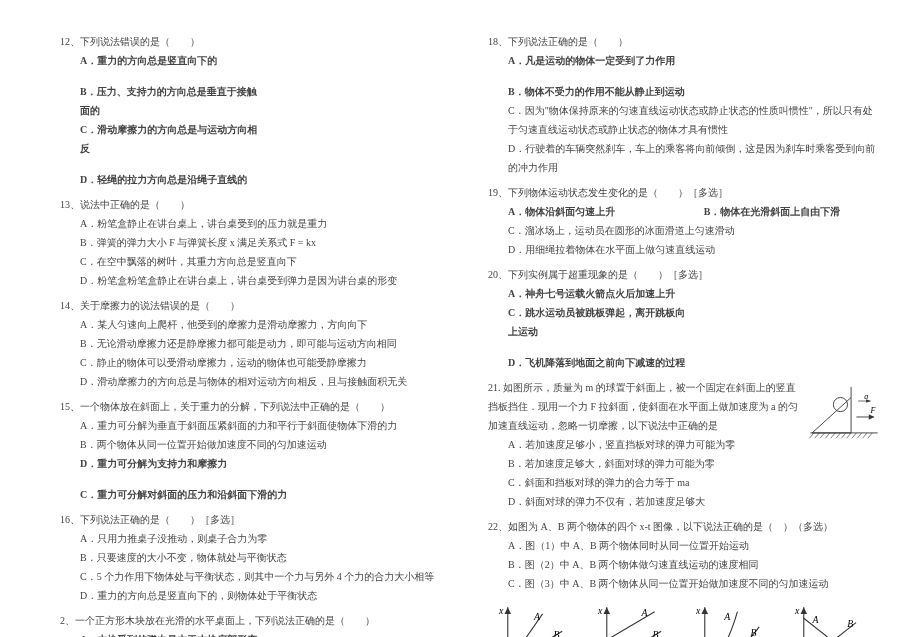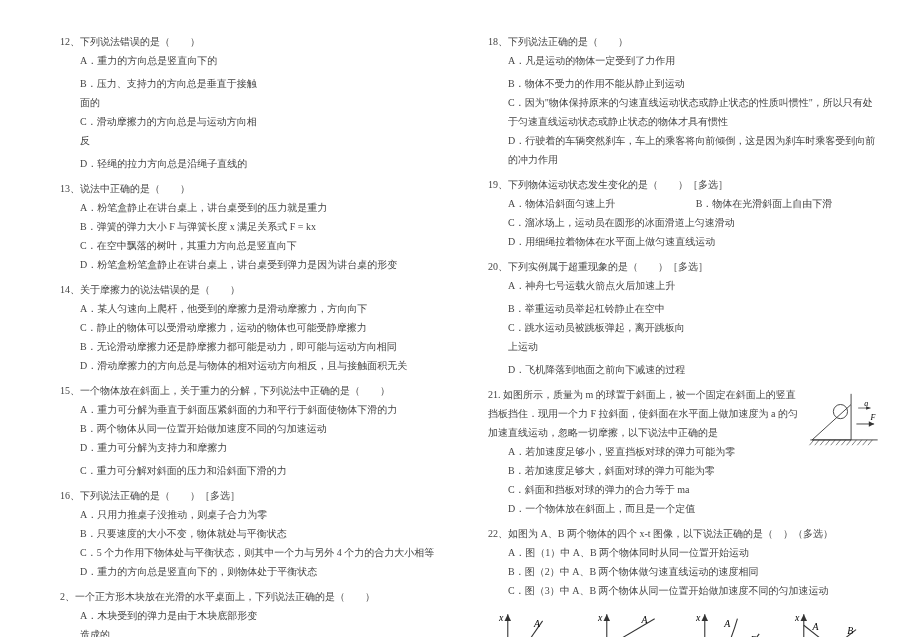--- a/index.html
+++ b/index.html
@@ -16,21 +16,21 @@
   }
   .page {
     display: flex;
     gap: 36px;
   }
   .col { flex: 1; min-width: 0; }
 
   .q { margin-bottom: 6px; }
   .q-stem { }
   .opts { padding-left: 20px; }
-  .opts .row { display: flex; flex-wrap: wrap; gap: 4px; }
+  .opts .row { display: flex; flex-wrap: wrap; gap: 12px; font-weight: bold; }
   .opt { display: inline-block; margin-right: 20px; }
   .opt-half { flex: 0 0 50%; }
   .tight { line-height: 1.9; }
 
   
   .fig-inc {
     float: right;
     width: 72px; height: 62px;
     margin-left: 6px;
   }
@@ -76,22 +76,22 @@
         <div>B．弹簧的弹力大小 F 与弹簧长度 x 满足关系式 F = kx</div>
         <div>C．在空中飘落的树叶，其重力方向总是竖直向下</div>
         <div>D．粉笔盒粉笔盒静止在讲台桌上，讲台桌受到弹力是因为讲台桌的形变</div>
       </div>
     </div>
 
     <div class="q">
       <div class="q-stem">14、关于摩擦力的说法错误的是（　　）</div>
       <div class="opts">
         <div>A．某人匀速向上爬杆，他受到的摩擦力是滑动摩擦力，方向向下</div>
+        <div>B．无论滑动摩擦力还是静摩擦力都可能是动力，即可能与运动方向相同</div>
         <div>C．静止的物体可以受滑动摩擦力，运动的物体也可能受静摩擦力</div>
-        <div>B．无论滑动摩擦力还是静摩擦力都可能是动力，即可能与运动方向相同</div>
         <div>D．滑动摩擦力的方向总是与物体的相对运动方向相反，且与接触面积无关</div>
       </div>
     </div>
 
     <div class="q">
       <div class="q-stem">15、一个物体放在斜面上，关于重力的分解，下列说法中正确的是（　　）</div>
       <div class="opts">
         <div>A．重力可分解为垂直于斜面压紧斜面的力和平行于斜面使物体下滑的力</div>
         <div>B．两个物体从同一位置开始做加速度不同的匀加速运动</div>
         <div class="row">
@@ -148,21 +148,20 @@
         <div>C．溜冰场上，运动员在圆形的冰面滑道上匀速滑动</div>
         <div>D．用细绳拉着物体在水平面上做匀速直线运动</div>
       </div>
     </div>
 
     <div class="q">
       <div class="q-stem">20、下列实例属于超重现象的是（　　）［多选］</div>
       <div class="opts">
         <div class="row">
           <span class="opt opt-half">A．神舟七号运载火箭点火后加速上升</span>
-          <span class="opt opt-half">B．举重运动员举起杠铃静止在空中</span>
         </div>
         <div class="row">
           <span class="opt opt-half">C．跳水运动员被跳板弹起，离开跳板向上运动</span>
           <span class="opt opt-half">D．飞机降落到地面之前向下减速的过程</span>
         </div>
       </div>
     </div>
 
     <div class="q tight">
       <div class="fig-inc">
@@ -191,21 +190,21 @@
           <text x="63" y="24" font-size="9" font-style="italic">a</text>
           <line x1="56" y1="26" x2="70" y2="26" stroke="#333" stroke-width="0.8"></line>
           <polygon points="70,26 65,24 65,28" fill="#333"></polygon>
         </svg>
       </div>
       <div class="q-stem">21. 如图所示，质量为 m 的球置于斜面上，被一个固定在斜面上的竖直挡板挡住．现用一个力 F 拉斜面，使斜面在水平面上做加速度为 a 的匀加速直线运动，忽略一切摩擦，以下说法中正确的是</div>
       <div class="opts">
         <div>A．若加速度足够小，竖直挡板对球的弹力可能为零</div>
         <div>B．若加速度足够大，斜面对球的弹力可能为零</div>
         <div>C．斜面和挡板对球的弹力的合力等于 ma</div>
-        <div>D．一个物体放在斜面上，而且是一个定值</div>
+        <div>D．斜面对球的弹力不仅有，若加速度足够大</div>
       </div>
     </div>
 
     <div class="q tight">
       <div class="q-stem">22、如图为 A、B 两个物体的四个 x-t 图像，以下说法正确的是（　）（多选）</div>
       <div class="opts">
         <div>A．图（1）中 A、B 两个物体同时从同一位置开始运动</div>
         <div>B．图（2）中 A、B 两个物体做匀速直线运动的速度相同</div>
         <div>C．图（3）中 A、B 两个物体从同一位置开始做加速度不同的匀加速运动</div>
       </div>

